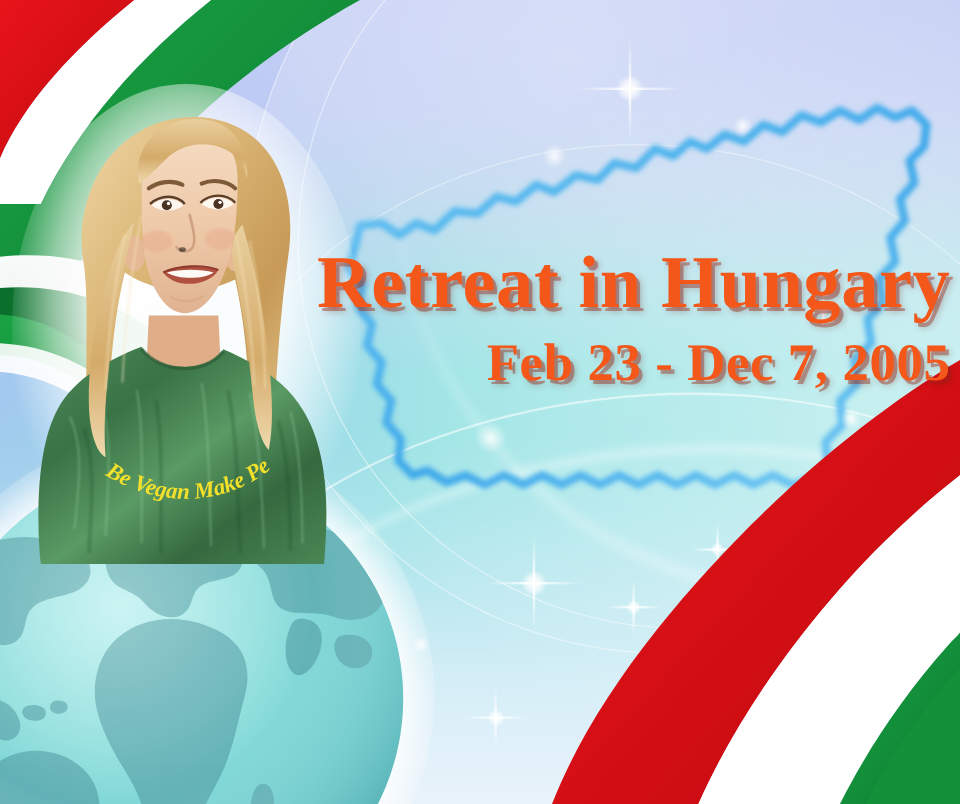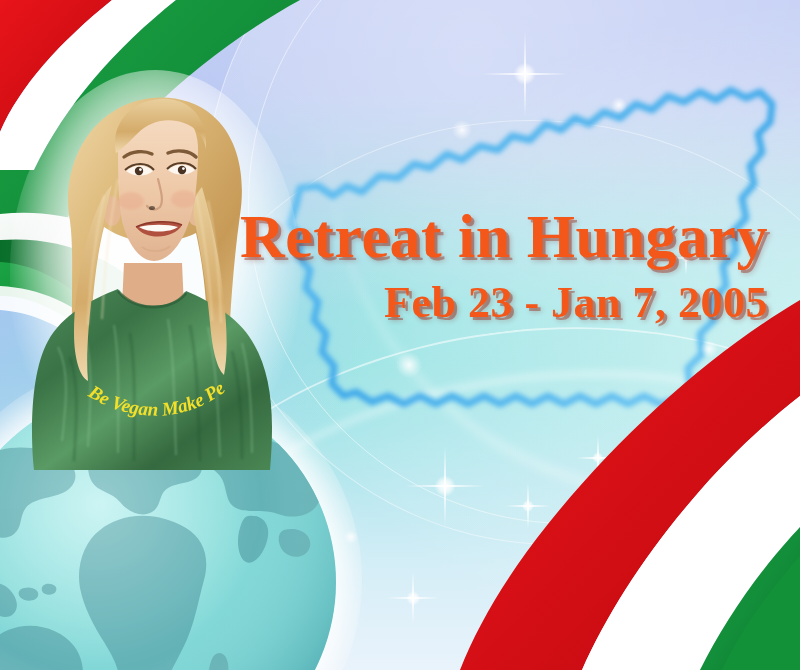--- a/index.html
+++ b/index.html
@@ -136,21 +136,21 @@
        rgba(255,255,255,.95) 34%,
        rgba(255,255,255,.55) 54%,
        rgba(255,255,255,0) 74%);
   }
   .person{position:absolute;left:18px;top:75px;width:270px;height:395px;}
   
   .ribbons{position:absolute;left:0;top:0;}
   
   .title-block{
     position:absolute;left:0;top:205px;width:800px;
-    text-align:right;padding-right:32px;box-sizing:border-box;
+    text-align:right;padding-right:8px;box-sizing:border-box;
   }
   .title-main{
     font-family:"Liberation Serif", serif;
     font-weight:bold;
     font-size:62px;
     line-height:1.0;
     color:#f4571a;
     letter-spacing:.5px;
     text-shadow:3px 3px 0 rgba(150,35,20,.42), 4px 4px 5px rgba(110,25,15,.25);
     margin:0;
@@ -471,16 +471,16 @@
         <path d="M86,120 C78,158 72,204 70,250"></path>
         <path d="M100,104 C92,146 86,196 84,244"></path>
         <path d="M190,126 C198,164 202,208 203,248"></path>
         <path d="M178,118 C186,158 192,202 194,246"></path>
       </g>
     </g>
   </svg>
 
   <div class="title-block">
     <h1 class="title-main">Retreat in Hungary</h1>
-    <h2 class="title-sub">Feb 23 - Jan 7, 2005</h2>
+    <h2 class="title-sub">Feb 23 - Dec 7, 2005</h2>
   </div>
 
 </div>
 
 </body></html>

